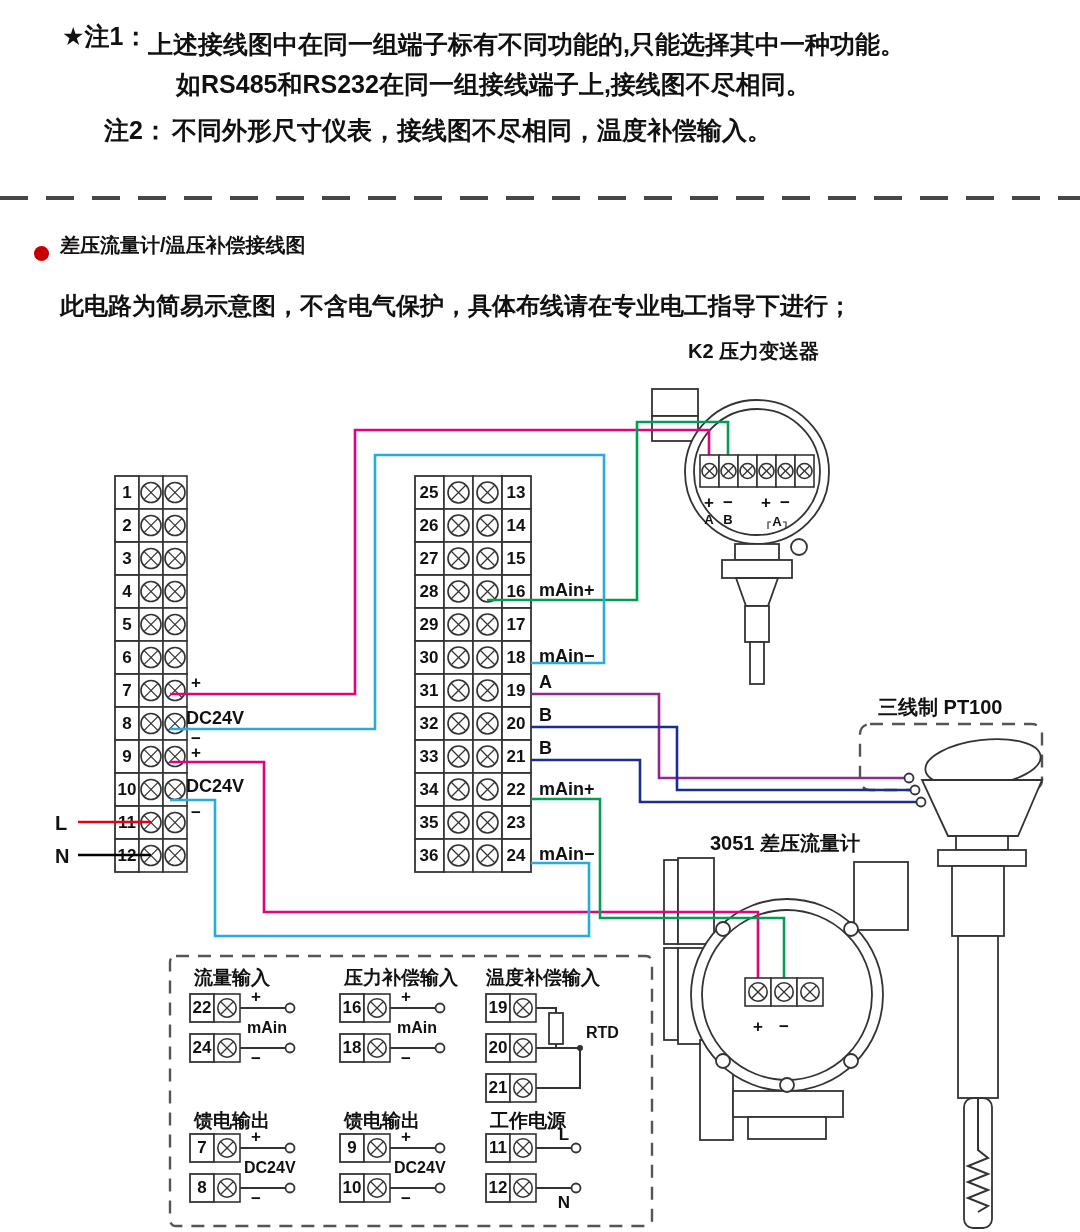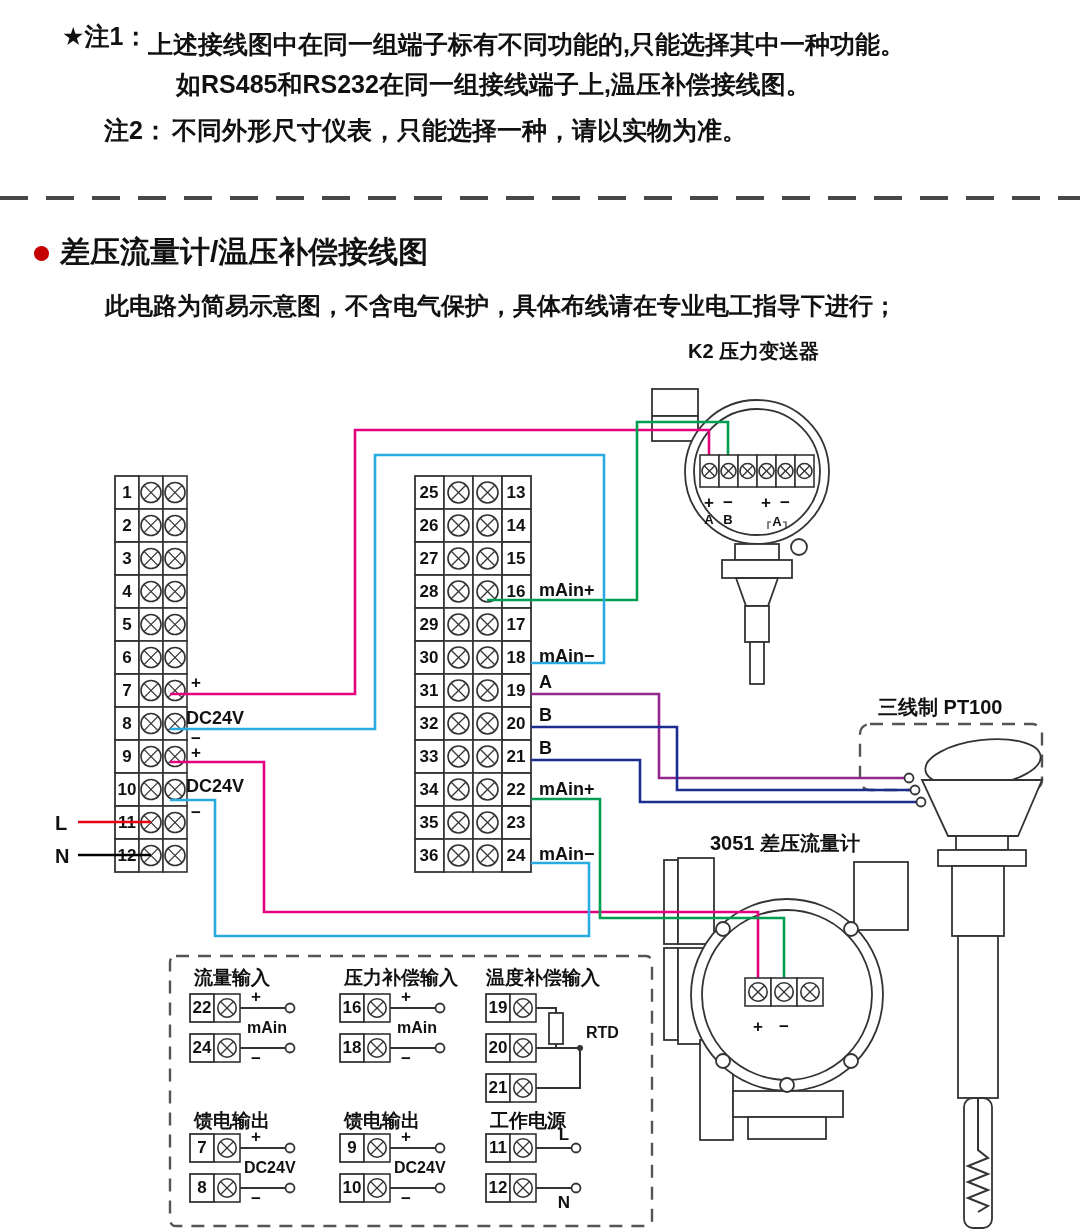--- a/index.html
+++ b/index.html
@@ -2,22 +2,22 @@
 <html><head>
 <meta charset="utf-8">
 <style>
   html,body { margin:0; padding:0; }
   body {
     width:1080px; height:1232px; position:relative; background:#ffffff;
     font-family:"Liberation Sans","DejaVu Sans",sans-serif; overflow:hidden; color:#111;
   }
   .abs { position:absolute; white-space:nowrap; }
   .note { font-size:25px; font-weight:700; }
-  .title { font-size:30px; font-weight:700; }
-  .subtitle { font-size:24px; font-weight:700;margin-left:45px; }
+  .title { font-size:20px; font-weight:700; }
+  .subtitle { font-size:24px; font-weight:700; }
   .bullet { width:15px; height:15px; border-radius:50%; background:#c40000; }
   .divider { height:4px; background:repeating-linear-gradient(90deg,#474747 0,#474747 28px,transparent 28px,transparent 46px); }
   svg.diagram { position:absolute; left:0; top:0; }
   svg text { font-family:"Liberation Sans","DejaVu Sans",sans-serif; fill:#111; }
   .num { font-size:17px; font-weight:700; text-anchor:middle; }
   .sig { font-size:18px; font-weight:700; }
   .mark { font-size:17px; font-weight:700; text-anchor:middle; }
   .submark { font-size:13px; font-weight:700; text-anchor:middle; }
   .dev { font-size:20px; font-weight:700; }
   .mini-title { font-size:19px; font-weight:700; }
@@ -30,23 +30,23 @@
   .dot { fill:#333; stroke:none; }
   .cell rect { fill:#fff; stroke:#333; stroke-width:1.6; }
   .cell circle { fill:#fff; stroke:#333; stroke-width:1.6; }
   .cell line { stroke:#333; stroke-width:1.3; }
 </style>
 </head>
 <body>
 
 <div class="abs note" style="left:62px;top:20px">★注1：</div>
 <div class="abs note" style="left:148px;top:28px">上述接线图中在同一组端子标有不同功能的,只能选择其中一种功能。</div>
-<div class="abs note" style="left:176px;top:68px">如RS485和RS232在同一组接线端子上,温压补偿接线图。</div>
+<div class="abs note" style="left:176px;top:68px">如RS485和RS232在同一组接线端子上,接线图不尽相同。</div>
 <div class="abs note" style="left:104px;top:114px">注2：</div>
-<div class="abs note" style="left:172px;top:114px">不同外形尺寸仪表，只能选择一种，请以实物为准。</div>
+<div class="abs note" style="left:172px;top:114px">不同外形尺寸仪表，接线图不尽相同，温度补偿输入。</div>
 
 <div class="abs divider" style="left:0;top:196px;width:1080px"></div>
 
 <div class="abs bullet" style="left:34px;top:246px"></div>
 <div class="abs title" style="left:60px;top:232px">差压流量计/温压补偿接线图</div>
 <div class="abs subtitle" style="left:60px;top:290px">此电路为简易示意图，不含电气保护，具体布线请在专业电工指导下进行；</div>
 
 <svg class="diagram" width="1080" height="1232" viewBox="0 0 1080 1232">
   <defs>
     <g id="cellA" class="cell">

